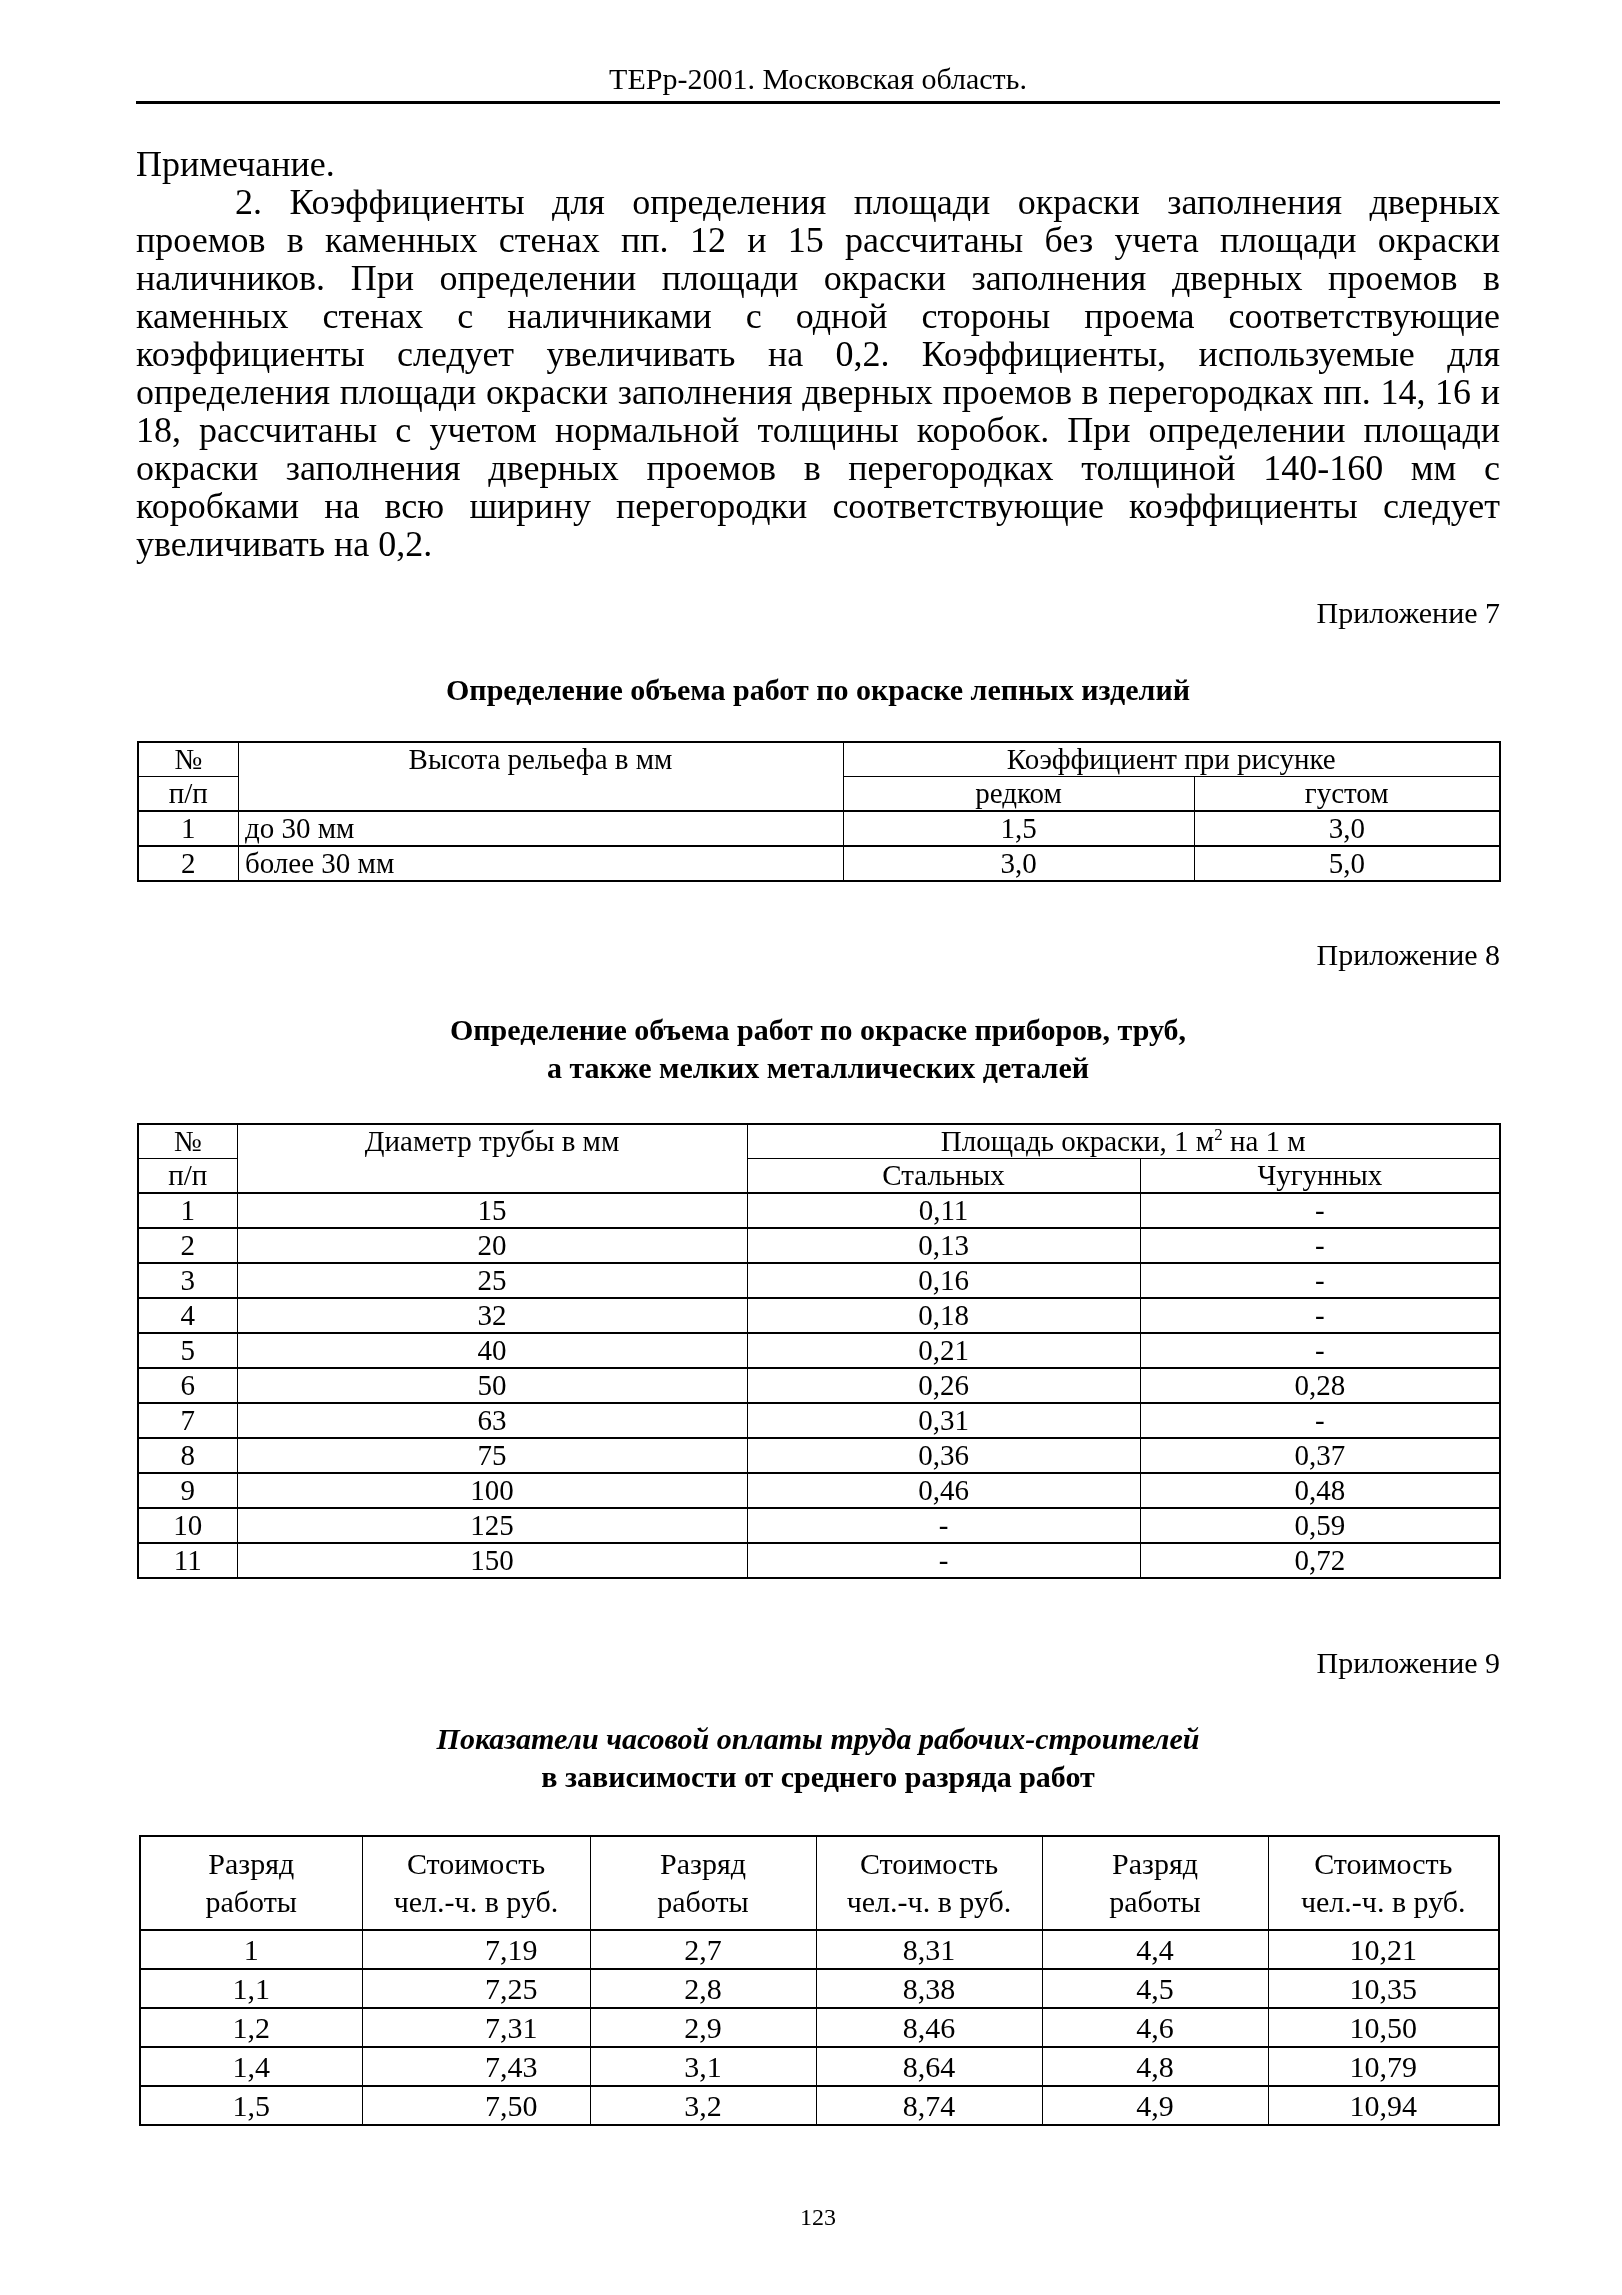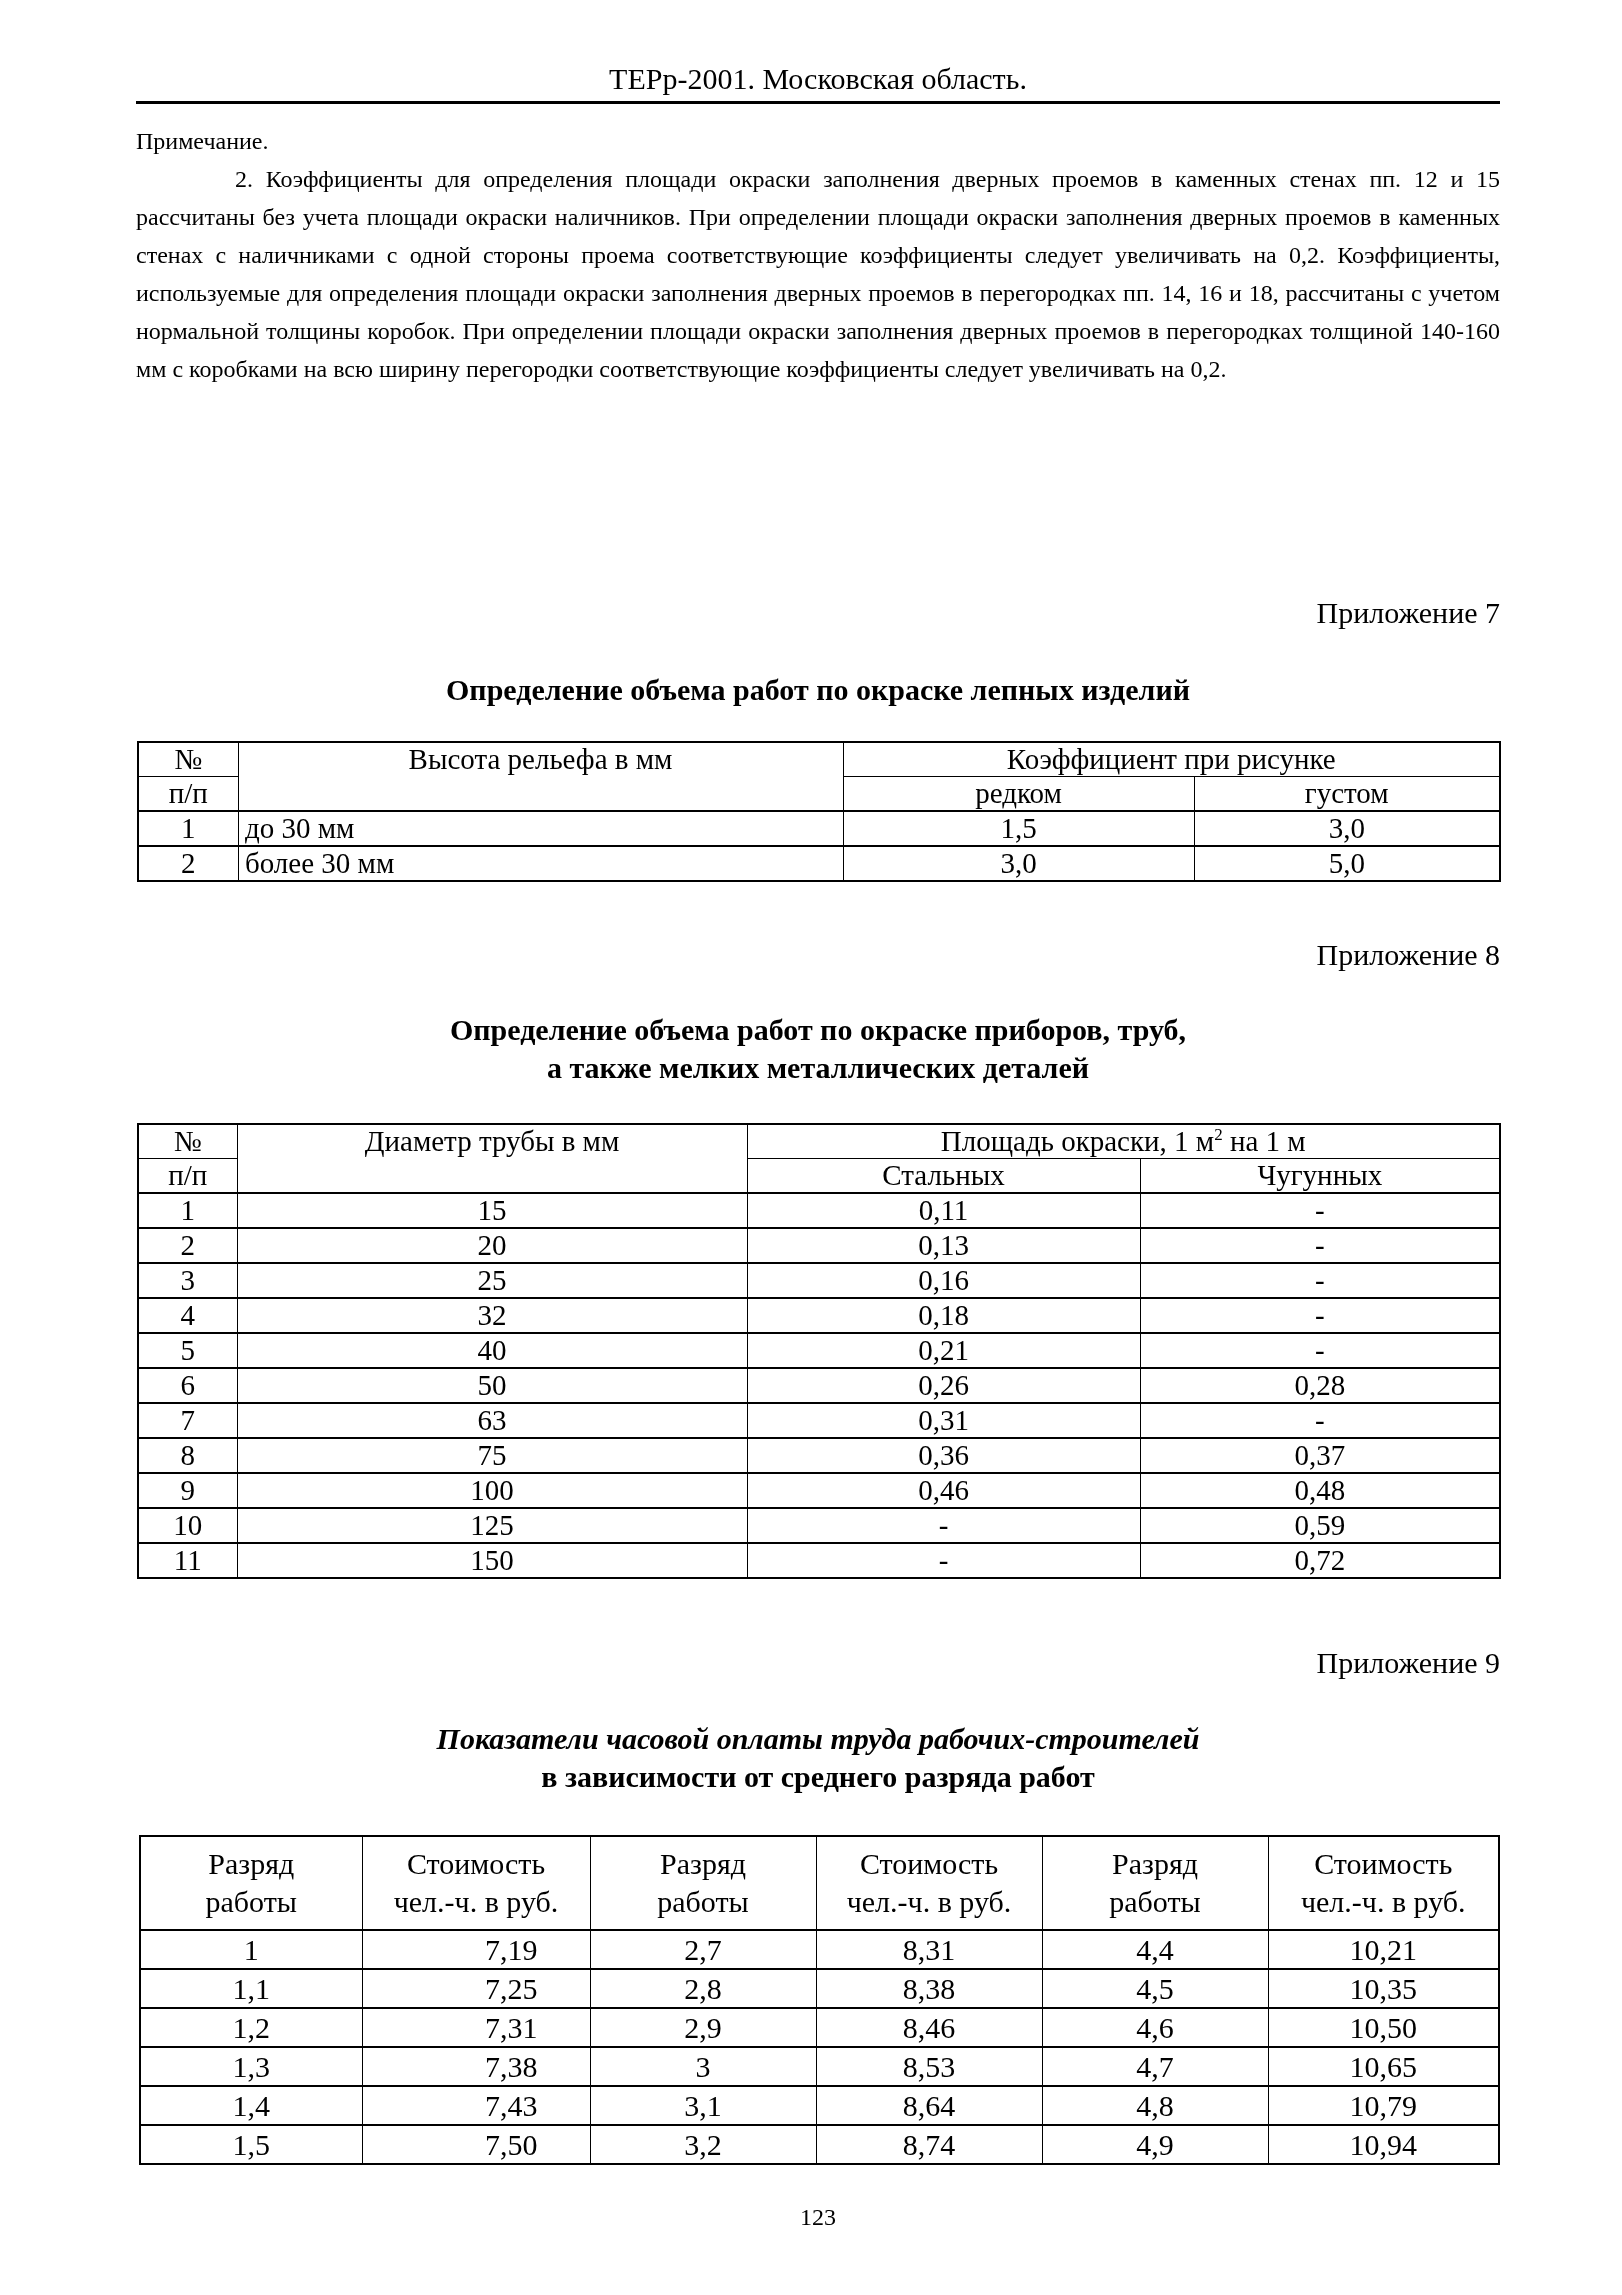--- a/index.html
+++ b/index.html
@@ -9,22 +9,22 @@
       color: #000000;
     }
     .page-header {
       position: absolute; left: 136px; top: 60px; width: 1364px;
       text-align: center; font-size: 30px; line-height: 37px;
     }
     .header-rule {
       position: absolute; left: 136px; top: 101px; width: 1364px; height: 2.6px; background: #000;
     }
     .note {
-      position: absolute; left: 136px; top: 122px; width: 1364px;
-      font-size: 24px; line-height: 38px; text-align: justify;
+      position: absolute; left: 136px; top: 145px; width: 1364px;
+      font-size: 36px; line-height: 38px; text-align: justify;
     }
     .note p { margin: 0; }
     .note .indent { text-indent: 99px; }
     .appendix-label {
       position: absolute; left: 136px; width: 1364px; text-align: right;
       font-size: 30px; line-height: 37px;
     }
     .table-title {
       position: absolute; left: 136px; width: 1364px; text-align: center;
       font-size: 30px; line-height: 38px; font-weight: bold;
@@ -236,28 +236,20 @@
       </tr>
       <tr class="thick-top">
         <td>1,2</td>
         <td class="right">7,31</td>
         <td>2,9</td>
         <td>8,46</td>
         <td>4,6</td>
         <td>10,50</td>
       </tr>
       <tr class="thick-top">
-        <td>1,3</td>
-        <td class="right">7,38</td>
-        <td>3</td>
-        <td>8,53</td>
-        <td>4,7</td>
-        <td>10,65</td>
-      </tr>
-      <tr class="thick-top">
         <td>1,4</td>
         <td class="right">7,43</td>
         <td>3,1</td>
         <td>8,64</td>
         <td>4,8</td>
         <td>10,79</td>
       </tr>
       <tr class="thick-top">
         <td>1,5</td>
         <td class="right">7,50</td>

